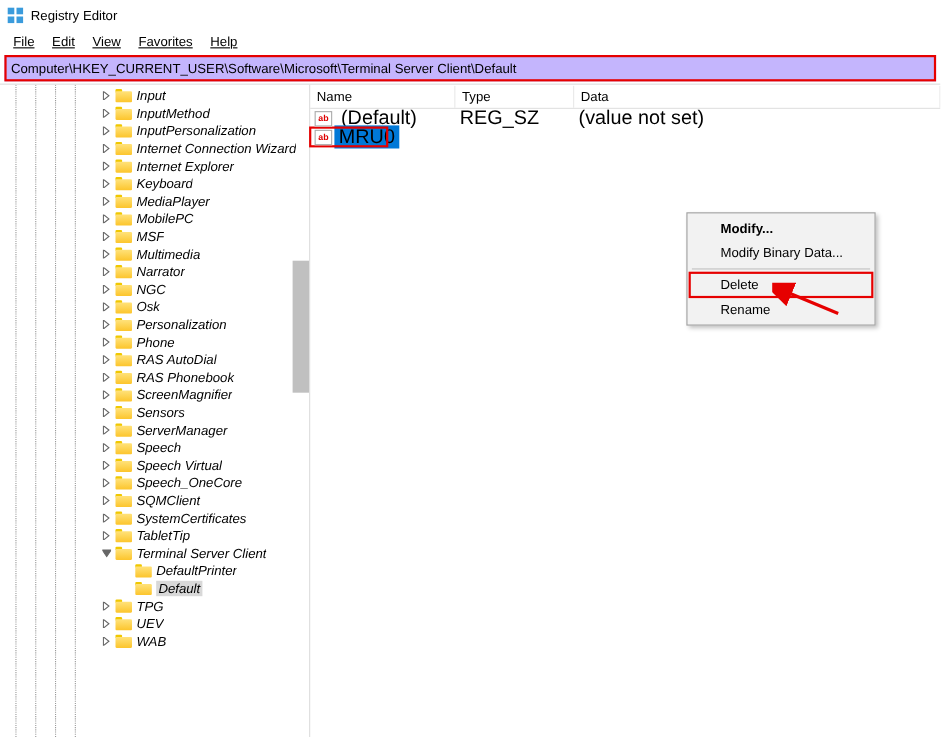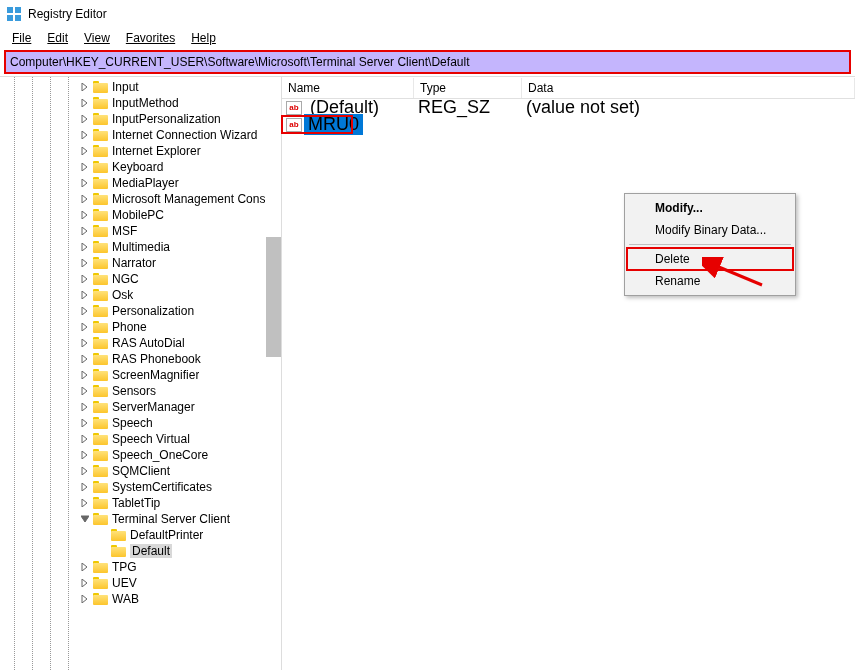--- a/index.html
+++ b/index.html
@@ -70,22 +70,23 @@
     .tree-scroll {
       position: absolute;
       right: 0;
       top: 160px;
       width: 15px;
       height: 120px;
       background: #c0c0c0;
       border-radius: 0;
     }
     .tree {
-      padding: 2px 0 2px 0;
+      padding: 2px 0 2px 12px;
       white-space: nowrap;
+      font-style: italic;
     }
     .tree-row {
       display: flex;
       align-items: center;
       height: 16px;
       padding-left: 6px;
       cursor: default;
     }
     .tree-row .indent { display: inline-block; width: 18px; flex-shrink: 0;}
     .tree-row .twist {
@@ -354,33 +355,20 @@
           <span class="indent"></span>
           <span class="indent"></span>
           <span class="indent"></span>
           <span class="indent"></span>
           <span class="twist">
             <svg width="8" height="8">
               <path d="M1 0 L6 4 L1 8 Z" fill="none" stroke="#666"></path>
             </svg>
           </span>
           <span class="folder"></span>
-          <span class="label">Microsoft Management Cons</span>
-        </div>
-        <div class="tree-row">
-          <span class="indent"></span>
-          <span class="indent"></span>
-          <span class="indent"></span>
-          <span class="indent"></span>
-          <span class="twist">
-            <svg width="8" height="8">
-              <path d="M1 0 L6 4 L1 8 Z" fill="none" stroke="#666"></path>
-            </svg>
-          </span>
-          <span class="folder"></span>
           <span class="label">MobilePC</span>
         </div>
         <div class="tree-row">
           <span class="indent"></span>
           <span class="indent"></span>
           <span class="indent"></span>
           <span class="indent"></span>
           <span class="twist">
             <svg width="8" height="8">
               <path d="M1 0 L6 4 L1 8 Z" fill="none" stroke="#666"></path>

